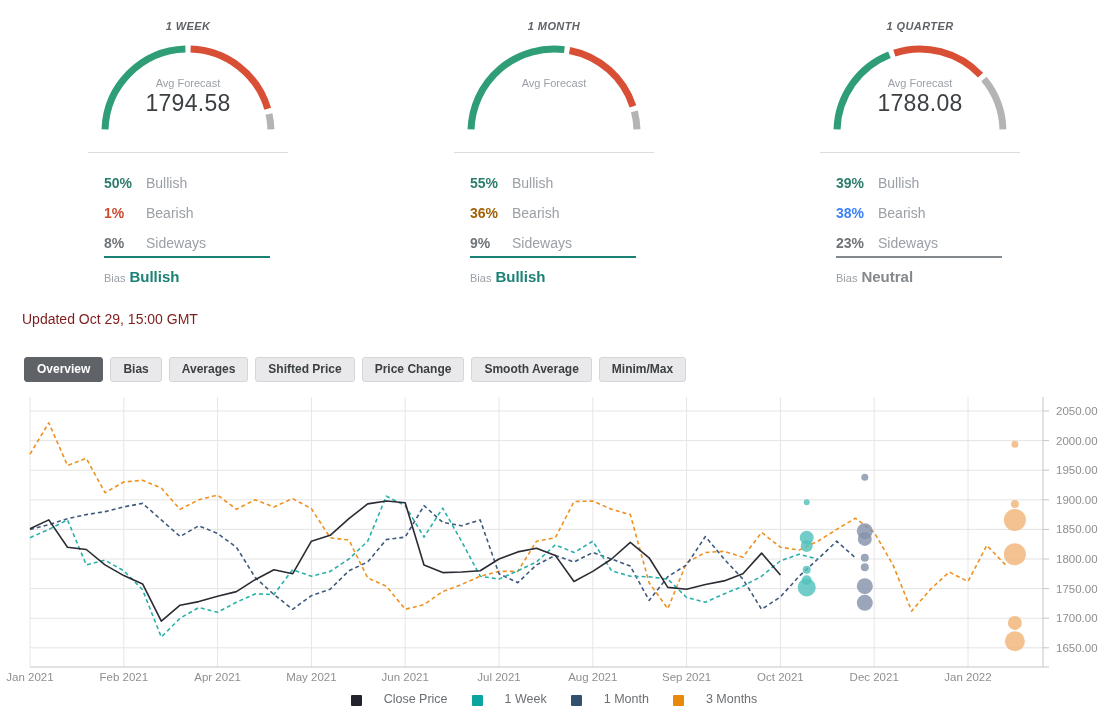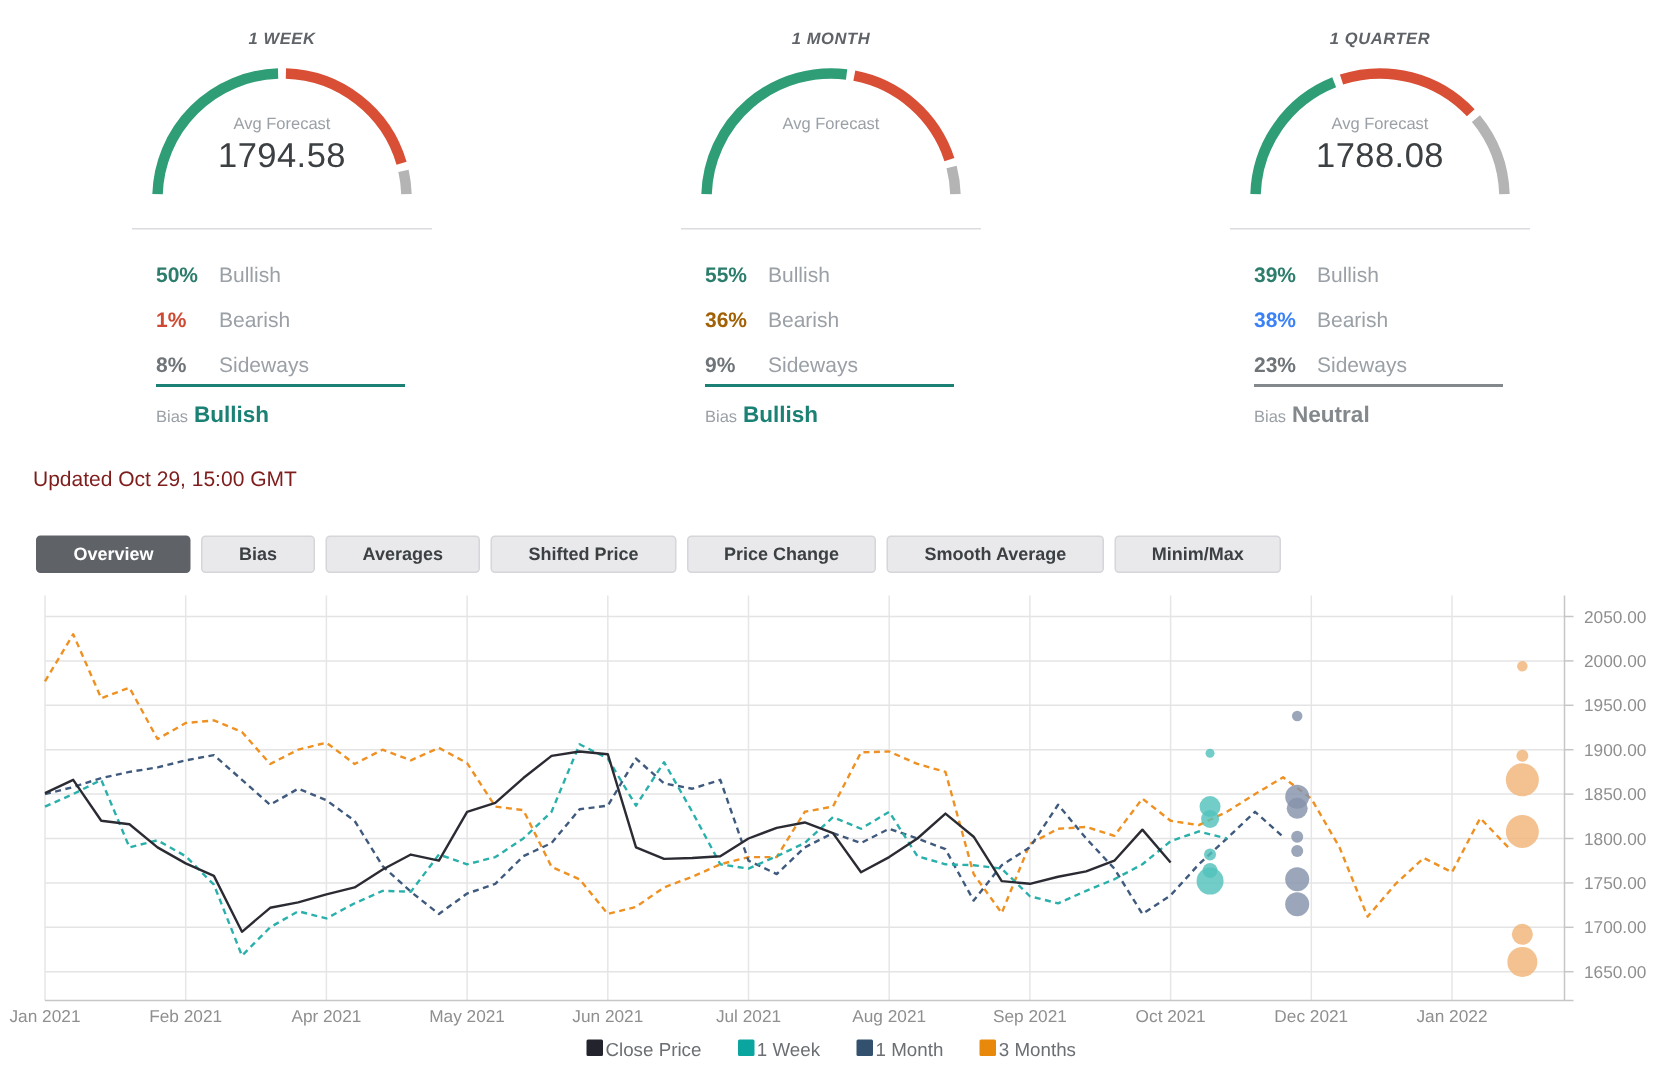--- a/index.html
+++ b/index.html
@@ -15,25 +15,25 @@
   .avg-value{font-size:23px;color:#3c4043;line-height:26px;letter-spacing:.3px;}
   .stats{margin-top:12px;border-top:1px solid #dadce0;padding-top:8px;}
   .stat-row{display:flex;align-items:flex-end;height:30px;padding-left:16px;font-size:14px;}
   .stat-value{width:42px;font-weight:bold;}
   .stat-label{color:#9aa0a6;}
   .bias-line{height:2px;width:166px;margin:5px 0 0 16px;background:#9aa0a6;}
   .bias-row{padding-left:16px;margin-top:10px;font-size:11px;color:#9aa0a6;}
   .bias-value{font-size:15px;font-weight:bold;margin-left:4px;}
   .updated{margin:26px 0 0 22px;font-size:14px;color:#7f1d1d;}
   .tabs{display:flex;gap:7px;margin:30px 0 0 24px;}
-  .tab{background:#e9e9ec;border:1px solid #d6d6da;border-radius:3px;padding:5px 24px;font-size:12px;font-weight:bold;color:#3c4043;cursor:pointer;line-height:13px;}
+  .tab{background:#e9e9ec;border:1px solid #d6d6da;border-radius:3px;padding:5px 12px;font-size:12px;font-weight:bold;color:#3c4043;cursor:pointer;line-height:13px;}
   .tab.active{background:#5f6368;border-color:#5f6368;color:#fff;}
   .chart-area{margin-top:10px;}
   .legend{display:flex;justify-content:center;gap:24px;margin-top:2px;}
-  .legend-item{display:flex;align-items:flex-start;gap:2px;font-size:12.5px;color:#6b6f73;cursor:pointer;}
+  .legend-item{display:flex;align-items:flex-end;gap:22px;font-size:12.5px;color:#6b6f73;cursor:pointer;}
   .legend-swatch{width:11px;height:11px;border-radius:1px;background:#999;}
 </style>
 </head>
 <body>
 
 <div class="gauges-row">
 
   <div class="gauge-panel">
     <div class="panel-inner">
       <div class="gauge-title">1 WEEK</div>

